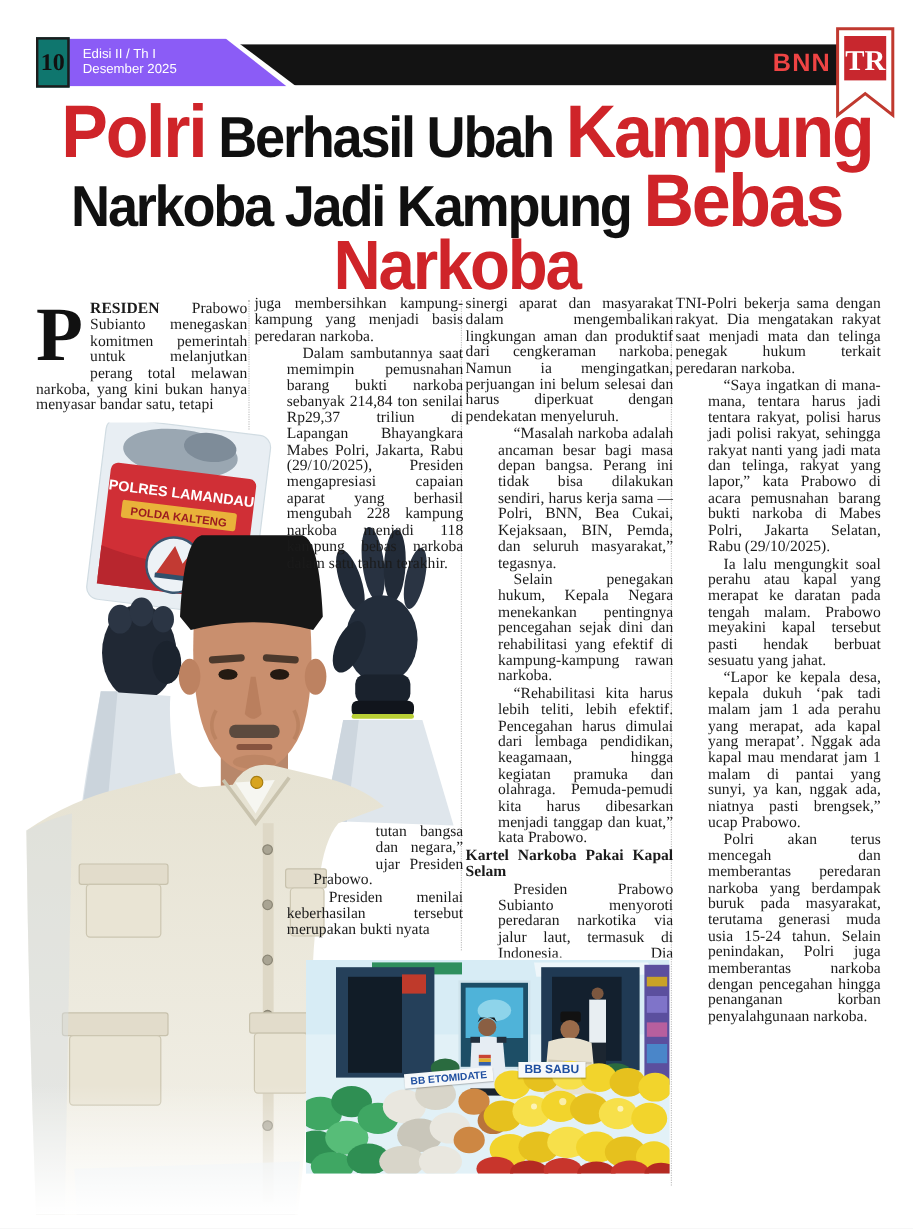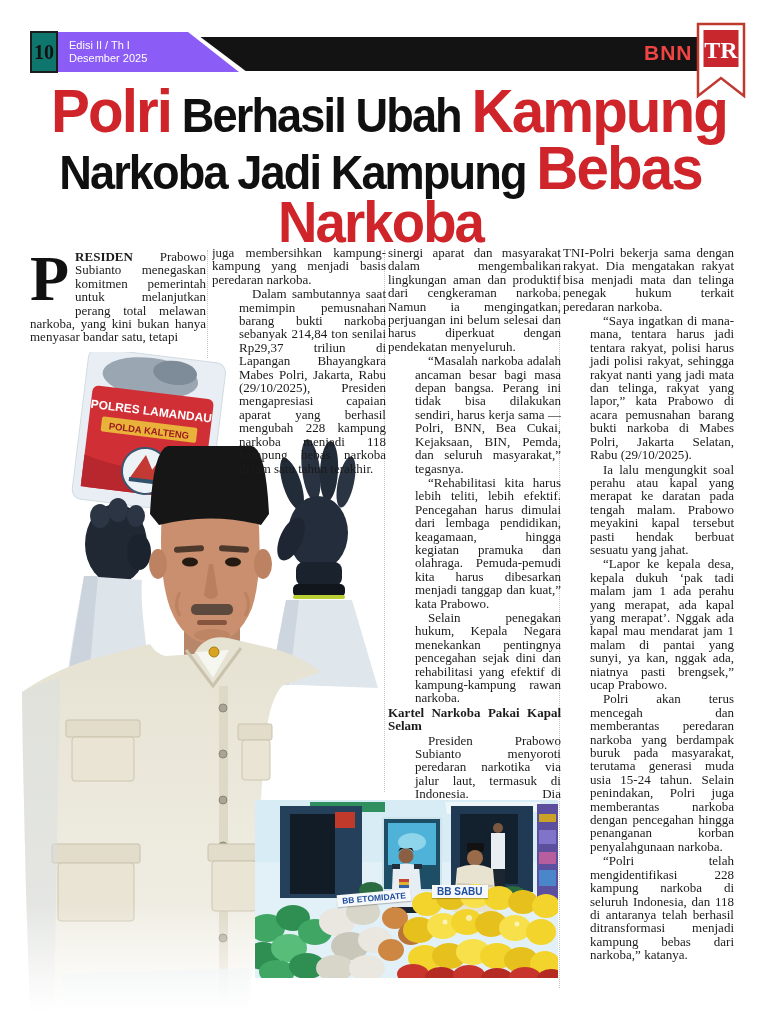--- a/index.html
+++ b/index.html
@@ -91,38 +91,41 @@
   <div id="col1" class="col">
     <p><span class="dropcap">P</span><span class="leadword">RESIDEN</span><span> Prabowo Subianto menegaskan komitmen pemerintah untuk melanjutkan perang total melawan narkoba, yang kini bukan hanya menyasar bandar satu, tetapi</span></p>
   </div>
 
   <div id="col2a" class="col">
     <p>juga membersihkan kampung-kampung yang menjadi basis peredaran narkoba.</p>
     <p class="ind">Dalam sambutannya saat memimpin pemusnahan barang bukti narkoba sebanyak 214,84 ton senilai Rp29,37 triliun di Lapangan Bhayangkara Mabes Polri, Jakarta, Rabu (29/10/2025), Presiden mengapresiasi capaian aparat yang berhasil mengubah 228 kampung narkoba menjadi 118 kampung bebas narkoba dalam satu tahun terakhir.</p>
     <p class="ind"><span class="hand-spacer"></span><span>“Selamat, saudara telah mengubah 228 kampung narkoba menjadi 118 kampung bebas narkoba. Teruskan upaya ini. Saya lihat polisi sekarang makin peka terhadap tun-</span></p>
   </div>
 
+  <div id="col2b" class="col">
+    <p><span class="sh-spacer1"></span><span class="sh-spacer2"></span><span>tutan bangsa dan negara,” ujar Presiden Prabowo.</span></p>
+    <p class="ind">Presiden menilai keberhasilan tersebut merupakan bukti nyata</p>
+  </div>
 
   <div id="col3" class="col">
     <p>sinergi aparat dan masyarakat dalam mengembalikan lingkungan aman dan produktif dari cengkeraman narkoba. Namun ia mengingatkan, perjuangan ini belum selesai dan harus diperkuat dengan pendekatan menyeluruh.</p>
     <p class="ind">“Masalah narkoba adalah ancaman besar bagi masa depan bangsa. Perang ini tidak bisa dilakukan sendiri, harus kerja sama — Polri, BNN, Bea Cukai, Kejaksaan, BIN, Pemda, dan seluruh masyarakat,” tegasnya.</p>
+    <p class="ind">Selain penegakan hukum, Kepala Negara menekankan pentingnya pencegahan sejak dini dan rehabilitasi yang efektif di kampung-kampung rawan narkoba.</p>
     <p class="ind">“Rehabilitasi kita harus lebih teliti, lebih efektif. Pencegahan harus dimulai dari lembaga pendidikan, keagamaan, hingga kegiatan pramuka dan olahraga. Pemuda-pemudi kita harus dibesarkan menjadi tanggap dan kuat,” kata Prabowo.</p>
-    <p class="ind">Selain penegakan hukum, Kepala Negara menekankan pentingnya pencegahan sejak dini dan rehabilitasi yang efektif di kampung-kampung rawan narkoba.</p>
     <p class="subhead">Kartel Narkoba Pakai Kapal Selam</p>
     <p class="ind">Presiden Prabowo Subianto menyoroti peredaran narkotika via jalur laut, termasuk di Indonesia. Dia menyebutkan saat ini ada modus kartel-kartel narkoba menggunakan kapal selam dalam melancarkan aksinya.</p>
     <p class="ind">Prabowo awalnya meminta</p>
   </div>
 
   <div id="col4" class="col">
-    <p>TNI-Polri bekerja sama dengan rakyat. Dia mengatakan rakyat bisa menjadi mata dan telinga penegak hukum terkait peredaran narkoba.</p>
+    <p>TNI-Polri bekerja sama dengan rakyat. Dia mengatakan rakyat saat menjadi mata dan telinga penegak hukum terkait peredaran narkoba.</p>
     <p class="ind">“Saya ingatkan di mana-mana, tentara harus jadi tentara rakyat, polisi harus jadi polisi rakyat, sehingga rakyat nanti yang jadi mata dan telinga, rakyat yang lapor,” kata Prabowo di acara pemusnahan barang bukti narkoba di Mabes Polri, Jakarta Selatan, Rabu (29/10/2025).</p>
     <p class="ind">Ia lalu mengungkit soal perahu atau kapal yang merapat ke daratan pada tengah malam. Prabowo meyakini kapal tersebut pasti hendak berbuat sesuatu yang jahat.</p>
     <p class="ind">“Lapor ke kepala desa, kepala dukuh ‘pak tadi malam jam 1 ada perahu yang merapat, ada kapal yang merapat’. Nggak ada kapal mau mendarat jam 1 malam di pantai yang sunyi, ya kan, nggak ada, niatnya pasti brengsek,” ucap Prabowo.</p>
     <p class="ind">Polri akan terus mencegah dan memberantas peredaran narkoba yang berdampak buruk pada masyarakat, terutama generasi muda usia 15-24 tahun. Selain penindakan, Polri juga memberantas narkoba dengan pencegahan hingga penanganan korban penyalahgunaan narkoba.</p>
-    <p class="ind">“Polri telah mengidentifikasi 228 kampung narkoba di seluruh Indonesia, dan 118 di antaranya telah berhasil ditransformasi menjadi kampung bebas dari narkoba,” katanya.</p>
   </div>
 
   <svg class="photo-main" viewBox="0 0 390 660">
     <defs>
       <linearGradient id="fadeB" x1="0" y1="0" x2="0" y2="1">
         <stop offset="0" stop-color="#ffffff" stop-opacity="0"></stop>
         <stop offset="1" stop-color="#ffffff" stop-opacity="1"></stop>
       </linearGradient>
       <linearGradient id="jack" x1="0" y1="0" x2="0" y2="1">
         <stop offset="0" stop-color="#e6e2d2"></stop>

